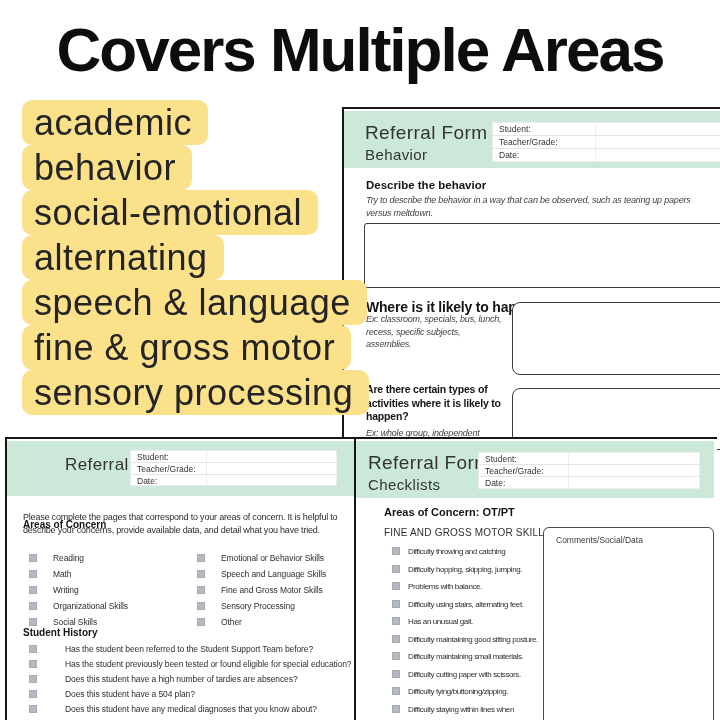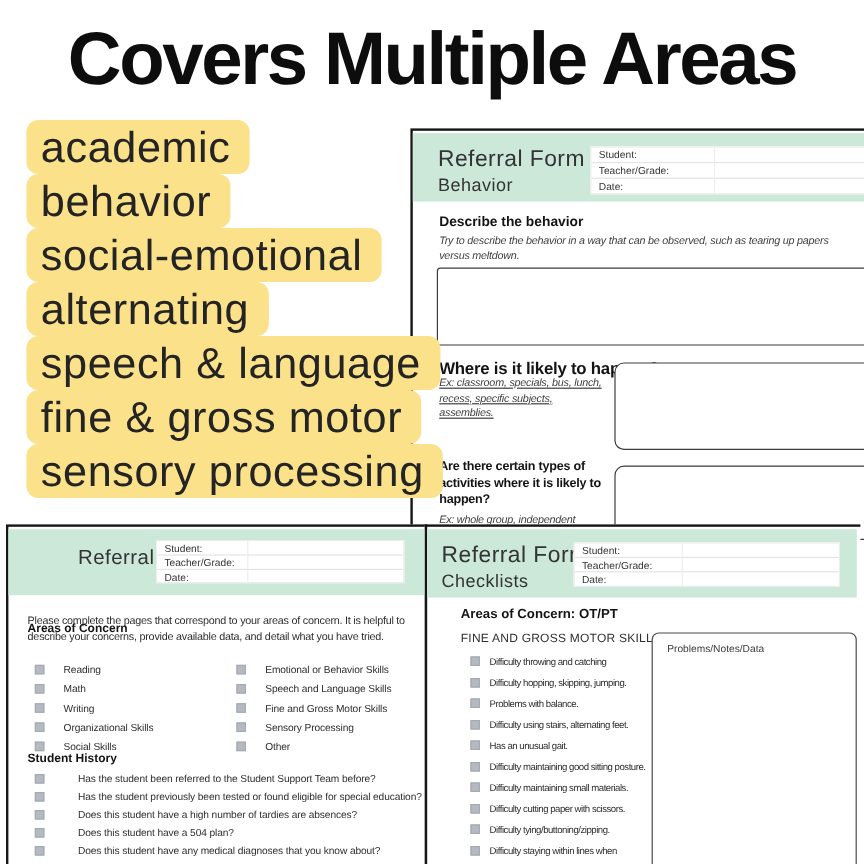--- a/index.html
+++ b/index.html
@@ -49,21 +49,21 @@
 
   .bold-h{position:absolute;font-weight:bold;color:#141414;}
   .hint{position:absolute;font-style:italic;color:#3f3f3f;font-size:9px;line-height:12.5px;letter-spacing:-.2px;}
   .answer-box{position:absolute;border:1px solid #3c3c3c;background:#fff;}
 
   
   .bf-q1h{left:22px;top:70px;font-size:11.5px;}
   .bf-q1hint{left:22px;top:85px;width:340px;}
   .bf-box1{left:20px;top:114px;width:368px;height:63px;border-radius:3px;}
   .bf-q2h{left:22px;top:190px;font-size:14px;white-space:nowrap;letter-spacing:-.2px;}
-  .bf-q2hint{left:22px;top:204px;width:138px;text-decoration:underline;}
+  .bf-q2hint{left:22px;top:204px;width:138px;}
   .bf-box2{left:168px;top:193px;width:218px;height:71px;border-radius:8px;}
   .bf-q3h{left:22px;top:274px;width:160px;font-size:10.5px;line-height:13.5px;letter-spacing:-.2px;}
   .bf-q3hint{left:22px;top:318px;white-space:nowrap;}
   .bf-box3{left:168px;top:279px;width:218px;height:60px;border-radius:8px;}
 
   
   .mf-intro{position:absolute;left:16px;top:63px;width:330px;font-size:9px;line-height:13px;
         letter-spacing:-.2px;color:#2e2e2e;}
   .mf-areas-h{left:16px;top:80px;font-size:10px;}
   .mf-areas{position:absolute;left:16px;top:111px;display:flex;}
@@ -280,21 +280,21 @@
           <span class="chk"></span>
           <span class="lbl">Difficulty tying/buttoning/zipping.</span>
         </div>
       <div class="cf-item">
           <span class="chk"></span>
           <span class="lbl">Difficulty staying within lines when</span>
         </div>
     </div>
 
     <div class="cf-comments">
-      <div class="cf-comments-label">Problems/Notes/Data</div>
+      <div class="cf-comments-label">Comments/Social/Data</div>
     </div>
   </section>
 
   <div class="highlights">
     <div class="hl">academic</div>
     <div class="hl">behavior</div>
     <div class="hl">social-emotional</div>
     <div class="hl">alternating</div>
     <div class="hl">speech &amp; language</div>
     <div class="hl">fine &amp; gross motor</div>

